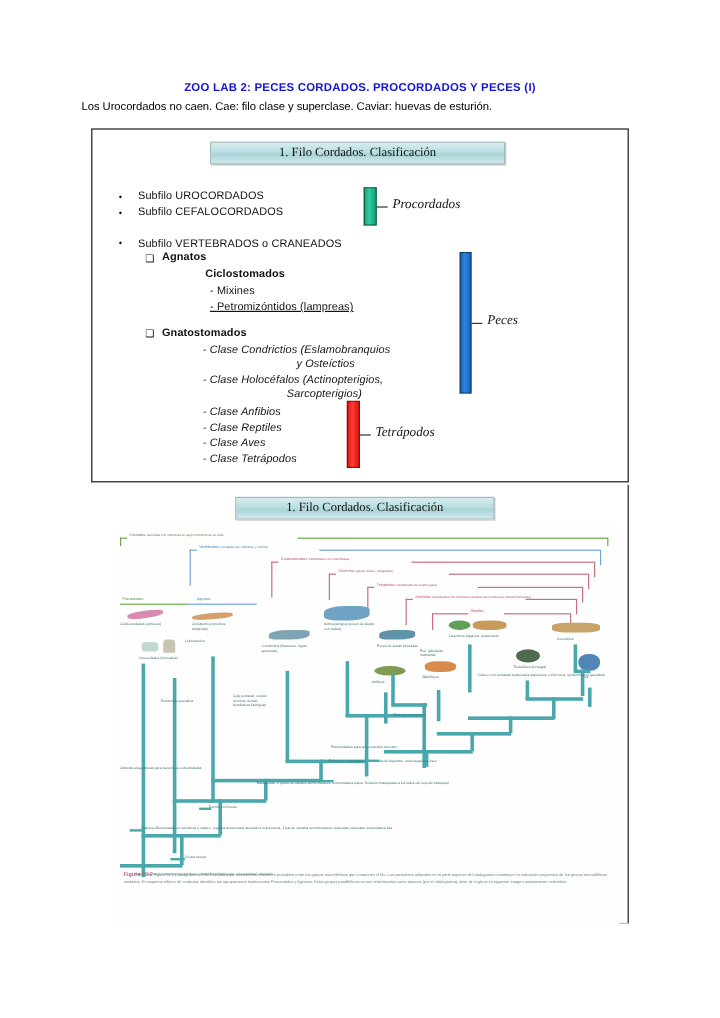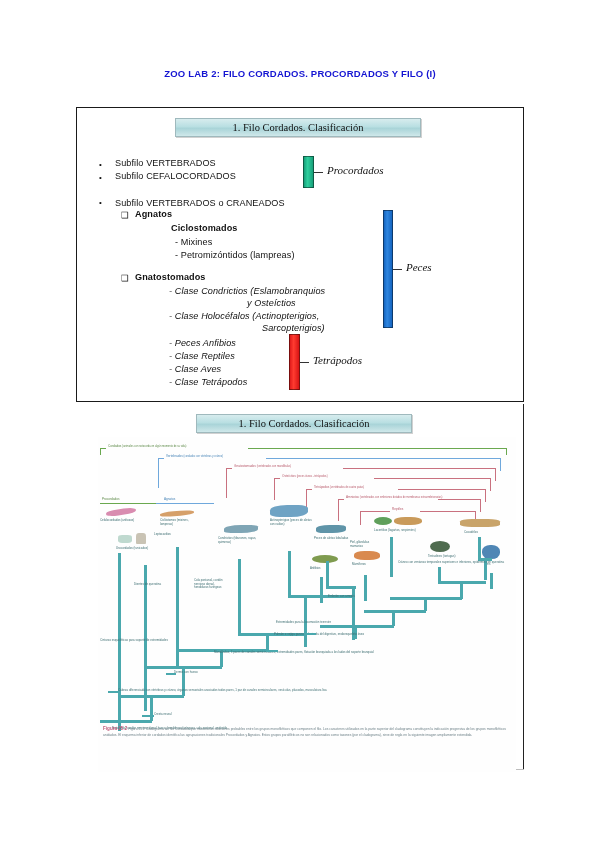--- a/index.html
+++ b/index.html
@@ -74,52 +74,53 @@
     position:absolute;left:103px;top:726px;width:412px;
     font-size:3.3px;line-height:1.5;color:#6b7f86;
   }
   .caption .fg{color:#c05a7a;font-size:4.6px;font-weight:bold;}
 </style>
 </head>
 <body>
 
 <div class="page">
 
-  <div class="doc-title">ZOO LAB 2: FILO CORDADOS. PROCORDADOS Y FILO (I)</div>
+  <div class="doc-title">ZOO LAB 2: PECES CORDADOS. PROCORDADOS Y PECES (I)</div>
+  <div class="doc-sub">Los Urocordados no caen. Cae: filo clase y superclase. Caviar: huevas de esturión.</div>
 
   <div class="box1">
     <div class="banner banner1">1. Filo Cordados. Clasificación</div>
 
     <div class="outline">
 
       <span class="bullet" style="left:0px;top:10px;">•</span>
-      <span class="ln" style="left:16px;top:8px;">Subfilo VERTEBRADOS</span>
+      <span class="ln" style="left:16px;top:8px;">Subfilo UROCORDADOS</span>
 
       <span class="bullet" style="left:0px;top:23px;">•</span>
       <span class="ln" style="left:16px;top:21px;">Subfilo CEFALOCORDADOS</span>
 
       <span class="bullet" style="left:0px;top:48px;">•</span>
       <span class="ln" style="left:16px;top:48px;">Subfilo VERTEBRADOS o CRANEADOS</span>
 
       <span class="sq" style="left:22px;top:60px;">❑</span>
       <span class="ln b" style="left:36px;top:59px;">Agnatos</span>
 
       <span class="ln b" style="left:72px;top:73px;">Ciclostomados</span>
       <span class="ln" style="left:76px;top:87px;">- Mixines</span>
-      <span class="ln" style="left:76px;top:100px;">- Petromizóntidos (lampreas)</span>
+      <span class="ln" style="left:76px;top:100px;text-decoration:underline;">- Petromizóntidos (lampreas)</span>
 
       <span class="sq" style="left:22px;top:123px;">❑</span>
       <span class="ln b" style="left:36px;top:122px;">Gnatostomados</span>
 
       <span class="ln i" style="left:70px;top:136px;">- Clase Condrictios (Eslamobranquios</span>
       <span class="ln i" style="left:148px;top:148px;">y Osteíctios</span>
       <span class="ln i" style="left:70px;top:161px;">- Clase Holocéfalos (Actinopterigios,</span>
-      <span class="ln i" style="left:140px;top:173px;margin-left:23px;">Sarcopterigios)</span>
-
-      <span class="ln i" style="left:70px;top:188px;">- Peces Anfibios</span>
+      <span class="ln i" style="left:140px;top:173px;">Sarcopterigios)</span>
+
+      <span class="ln i" style="left:70px;top:188px;">- Clase Anfibios</span>
       <span class="ln i" style="left:70px;top:201px;">- Clase Reptiles</span>
       <span class="ln i" style="left:70px;top:214px;">- Clase Aves</span>
       <span class="ln i" style="left:70px;top:227px;">- Clase Tetrápodos</span>
 
       <div class="barv bar-green" style="left:204px;top:6px;width:11px;height:32px;"></div>
       <div class="tick" style="left:215px;top:22px;width:9px;"></div>
       <span class="brace" style="left:228px;top:14px;">Procordados</span>
 
       <div class="barv bar-blue" style="left:284px;top:60px;width:10px;height:118px;"></div>
       <div class="tick" style="left:294px;top:119px;width:9px;"></div>

